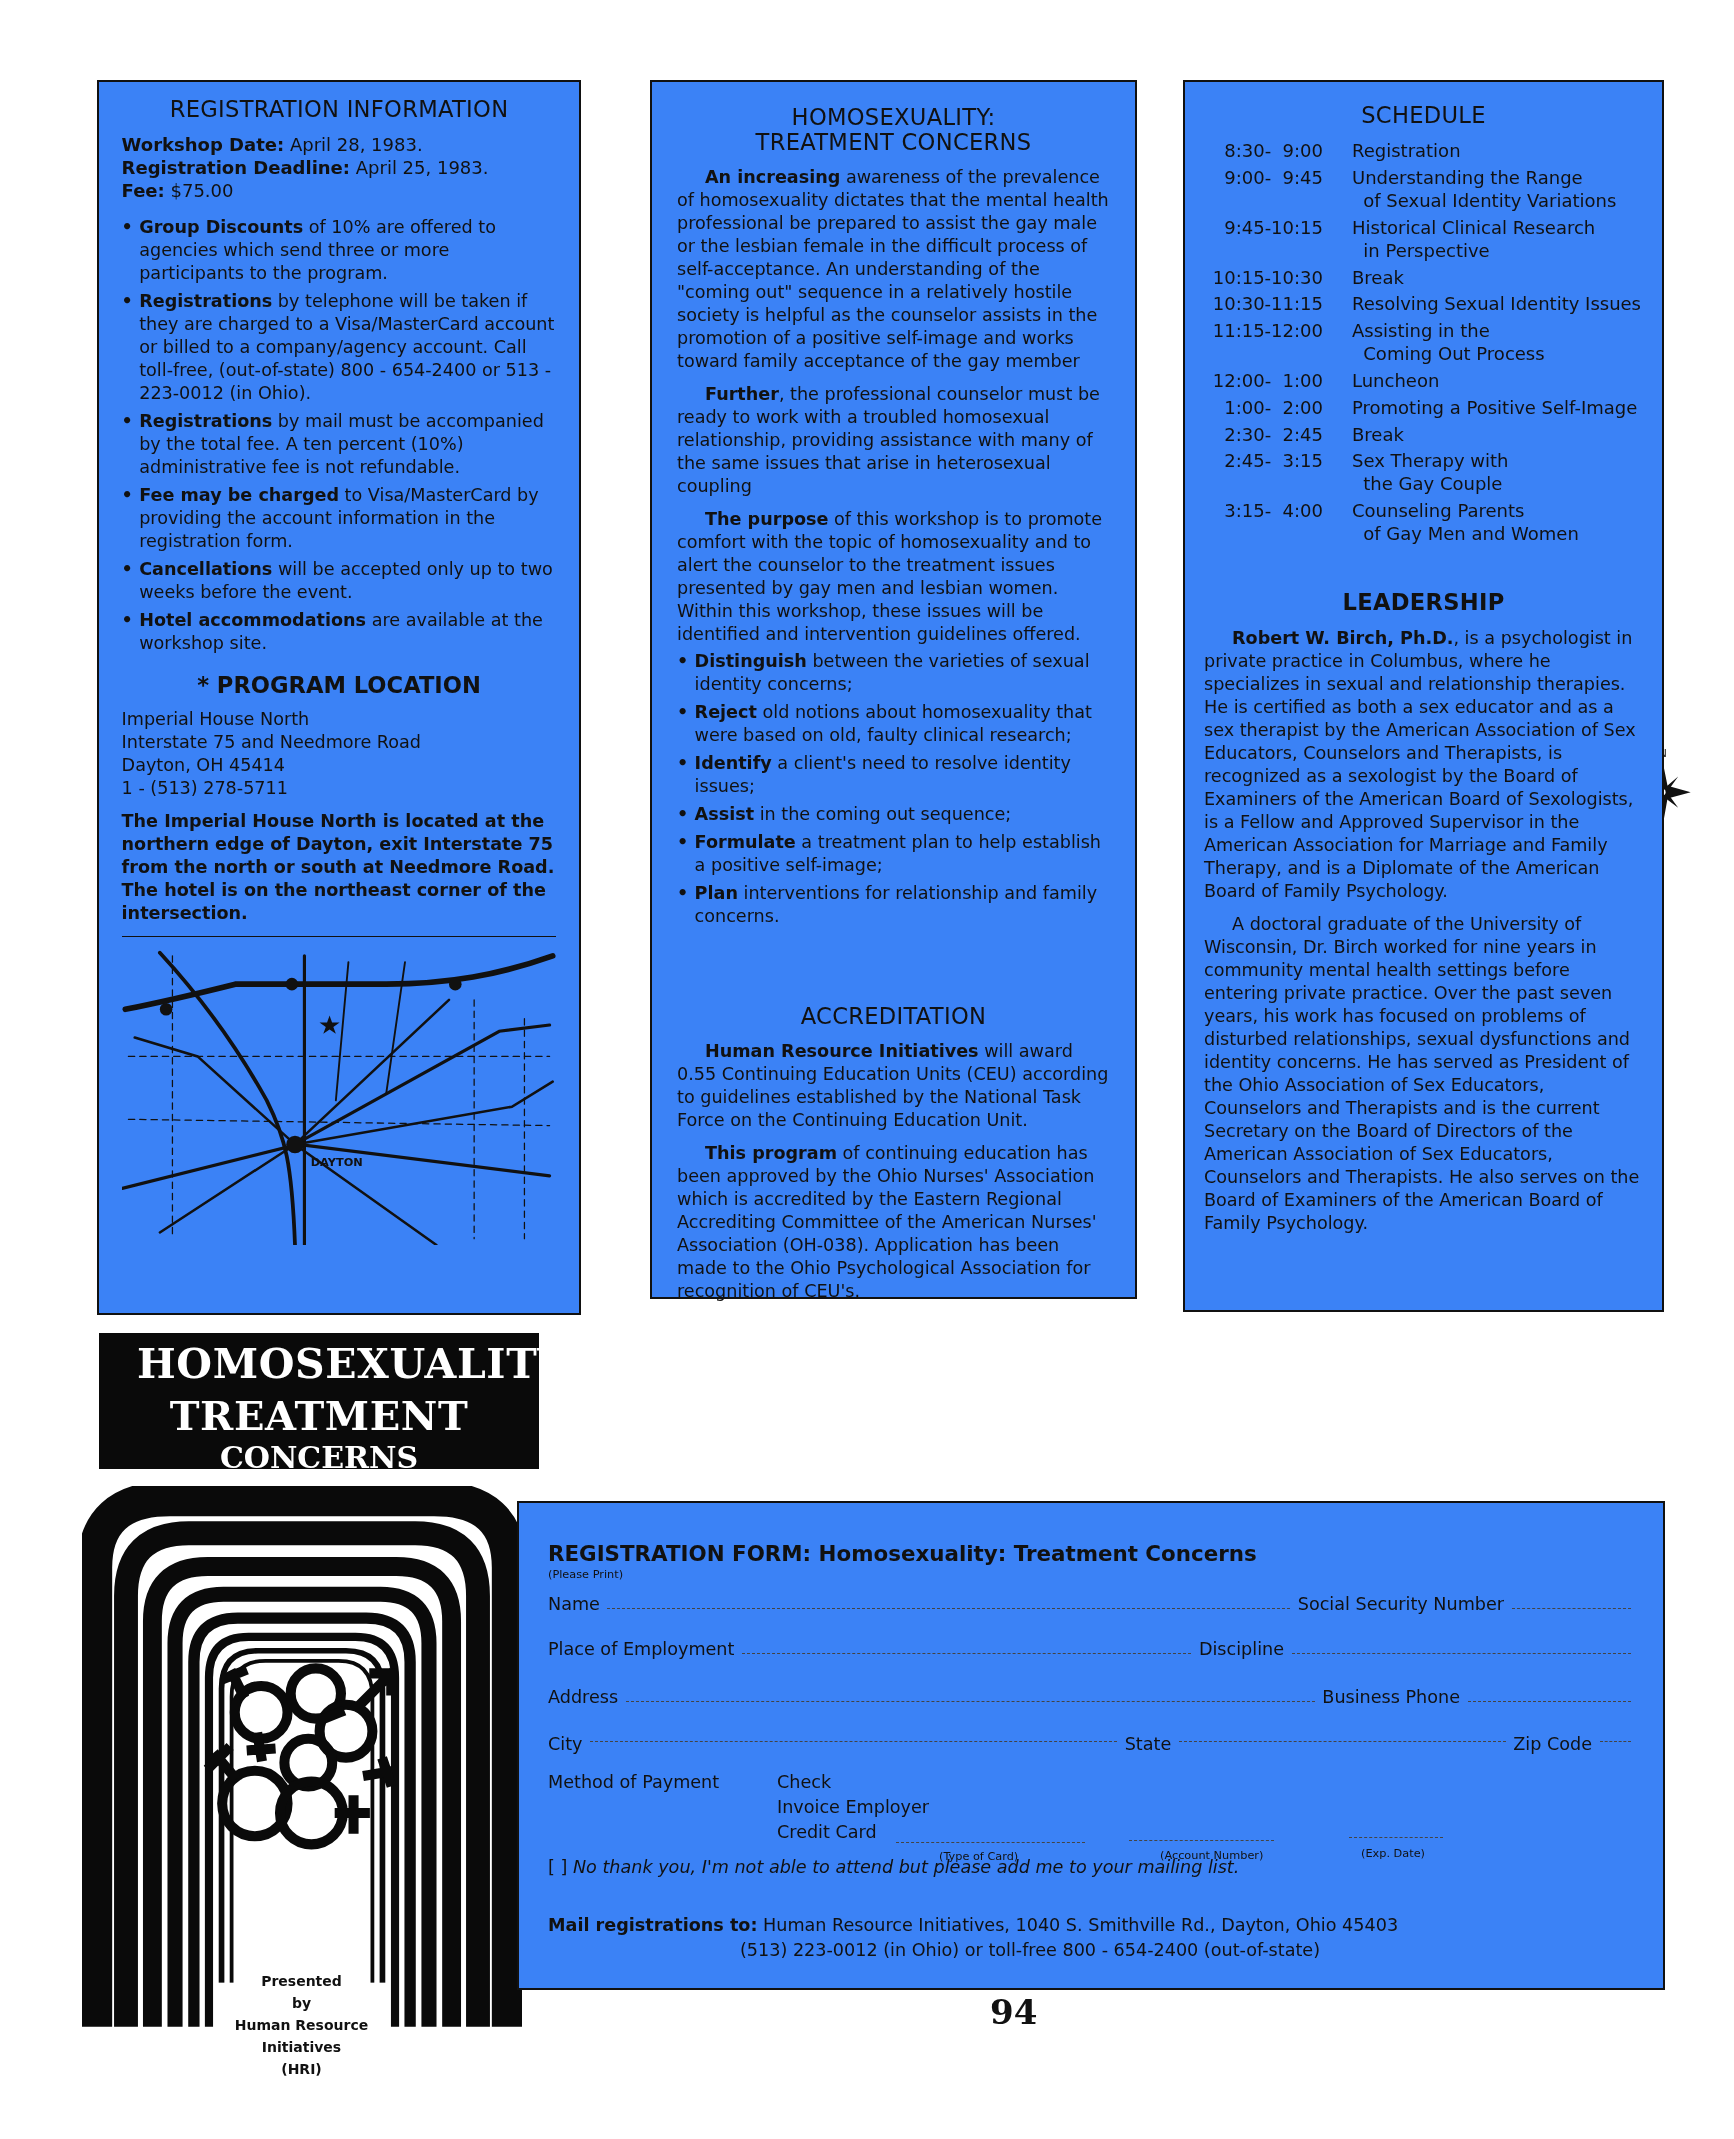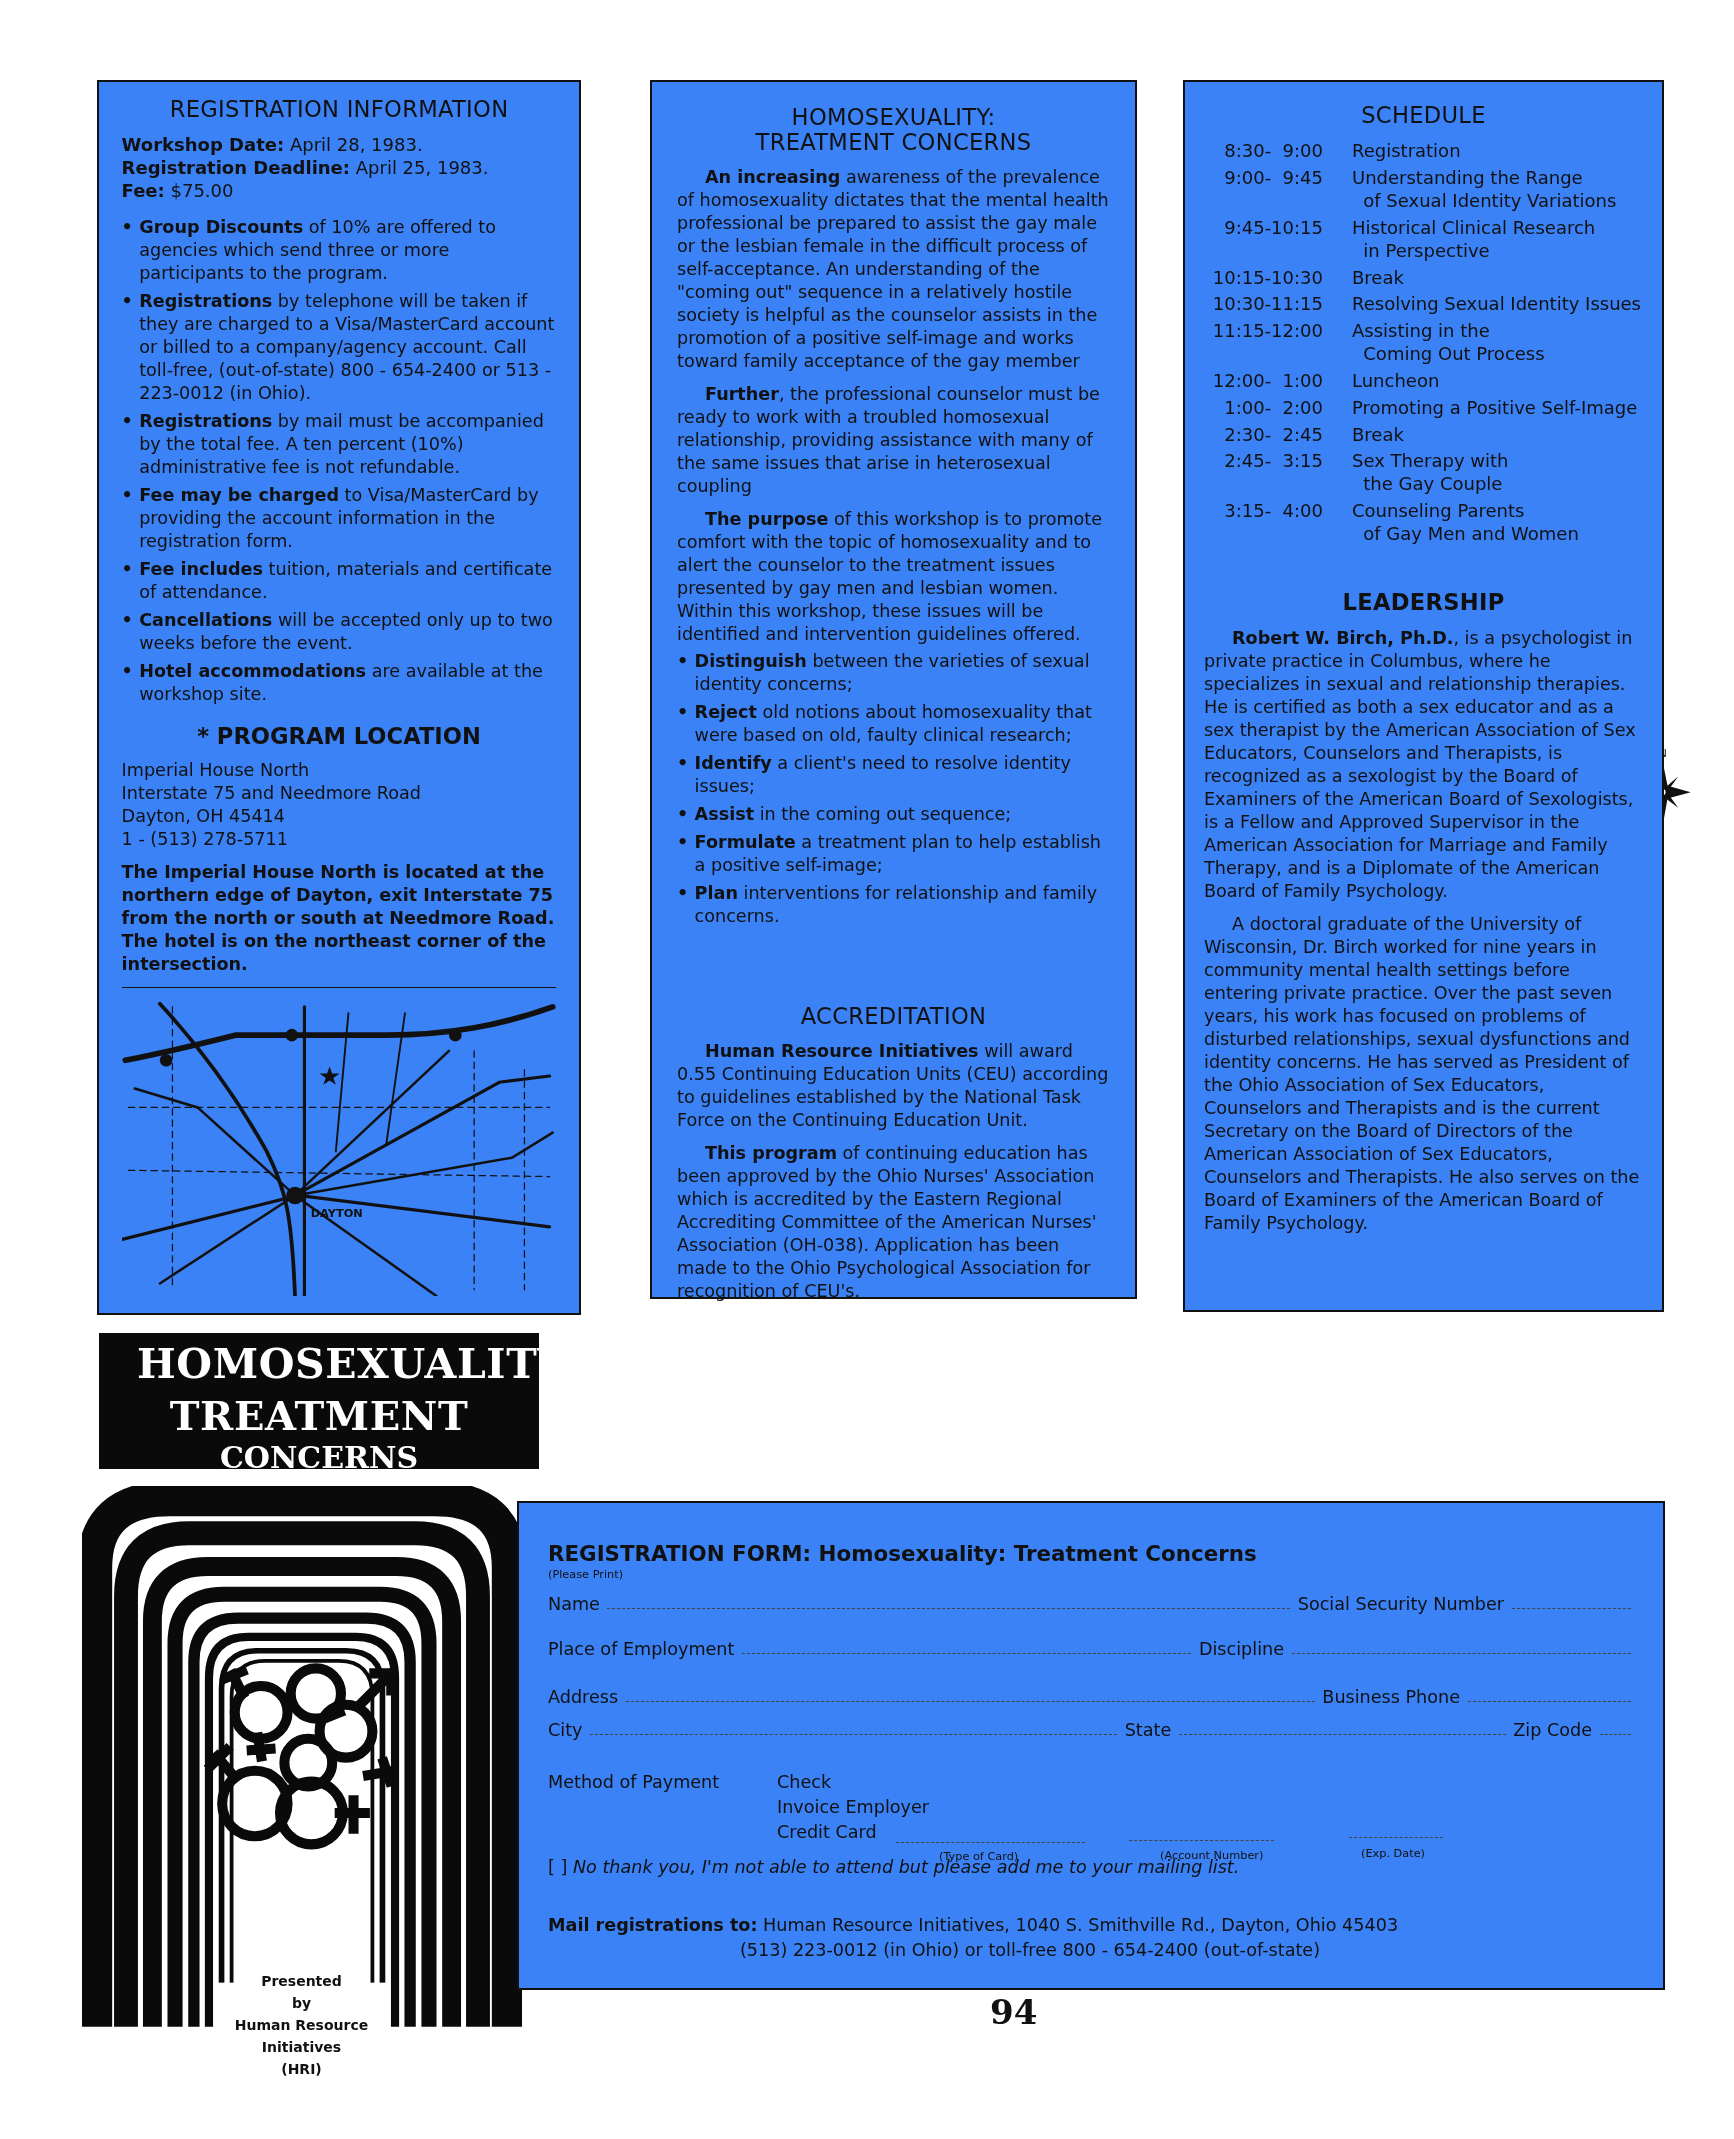--- a/index.html
+++ b/index.html
@@ -76,21 +76,20 @@
     <span class="b">Registration Deadline:</span><span> April 25, 1983.</span>
   </div>
   <div class="kv" style="margin-bottom:14px;">
     <span class="b">Fee:</span><span> $75.00</span>
   </div>
   <ul class="bullets">
     <li><span class="b">Group Discounts</span><span> of 10% are offered to agencies which send three or more participants to the program.</span></li>
     <li><span class="b">Registrations</span><span> by telephone will be taken if they are charged to a Visa/MasterCard account or billed to a company/agency account. Call toll-free, (out-of-state) 800 - 654-2400 or 513 - 223-0012 (in Ohio).</span></li>
     <li><span class="b">Registrations</span><span> by mail must be accompanied by the total fee. A ten percent (10%) administrative fee is not refundable.</span></li>
     <li><span class="b">Fee may be charged</span><span> to Visa/MasterCard by providing the account information in the registration form.</span></li>
-    <li><span class="b">Fee includes</span><span> tuition, materials and certificate of attendance.</span></li>
     <li><span class="b">Cancellations</span><span> will be accepted only up to two weeks before the event.</span></li>
     <li><span class="b">Hotel accommodations</span><span> are available at the workshop site.</span></li>
   </ul>
 
   <div id="program-location-title">* PROGRAM LOCATION</div>
   <div class="txt">
     <div>Imperial House North</div>
     <div>Interstate 75 and Needmore Road</div>
     <div>Dayton, OH  45414</div>
     <div>1 - (513) 278-5711</div>
@@ -275,21 +274,21 @@
     <span class="line"></span>
     <span class="lbl">Discipline</span>
     <span class="line short" style="flex-basis:339px;"></span>
   </div>
   <div class="frow" style="top:184px;">
     <span class="lbl">Address</span>
     <span class="line"></span>
     <span class="lbl">Business Phone</span>
     <span class="line short" style="flex-basis:163px;"></span>
   </div>
-  <div class="frow" style="top:217px;">
+  <div class="frow" style="top:231px;align-items:center;">
     <span class="lbl">City</span>
     <span class="line"></span>
     <span class="lbl">State</span>
     <span class="line short" style="flex-basis:327px;"></span>
     <span class="lbl">Zip Code</span>
     <span class="line short" style="flex-basis:31px;"></span>
   </div>
 
   <div class="pay" style="top:269px;">Method of Payment</div>
   <div class="pay-opt" style="top:269px;">Check</div>

